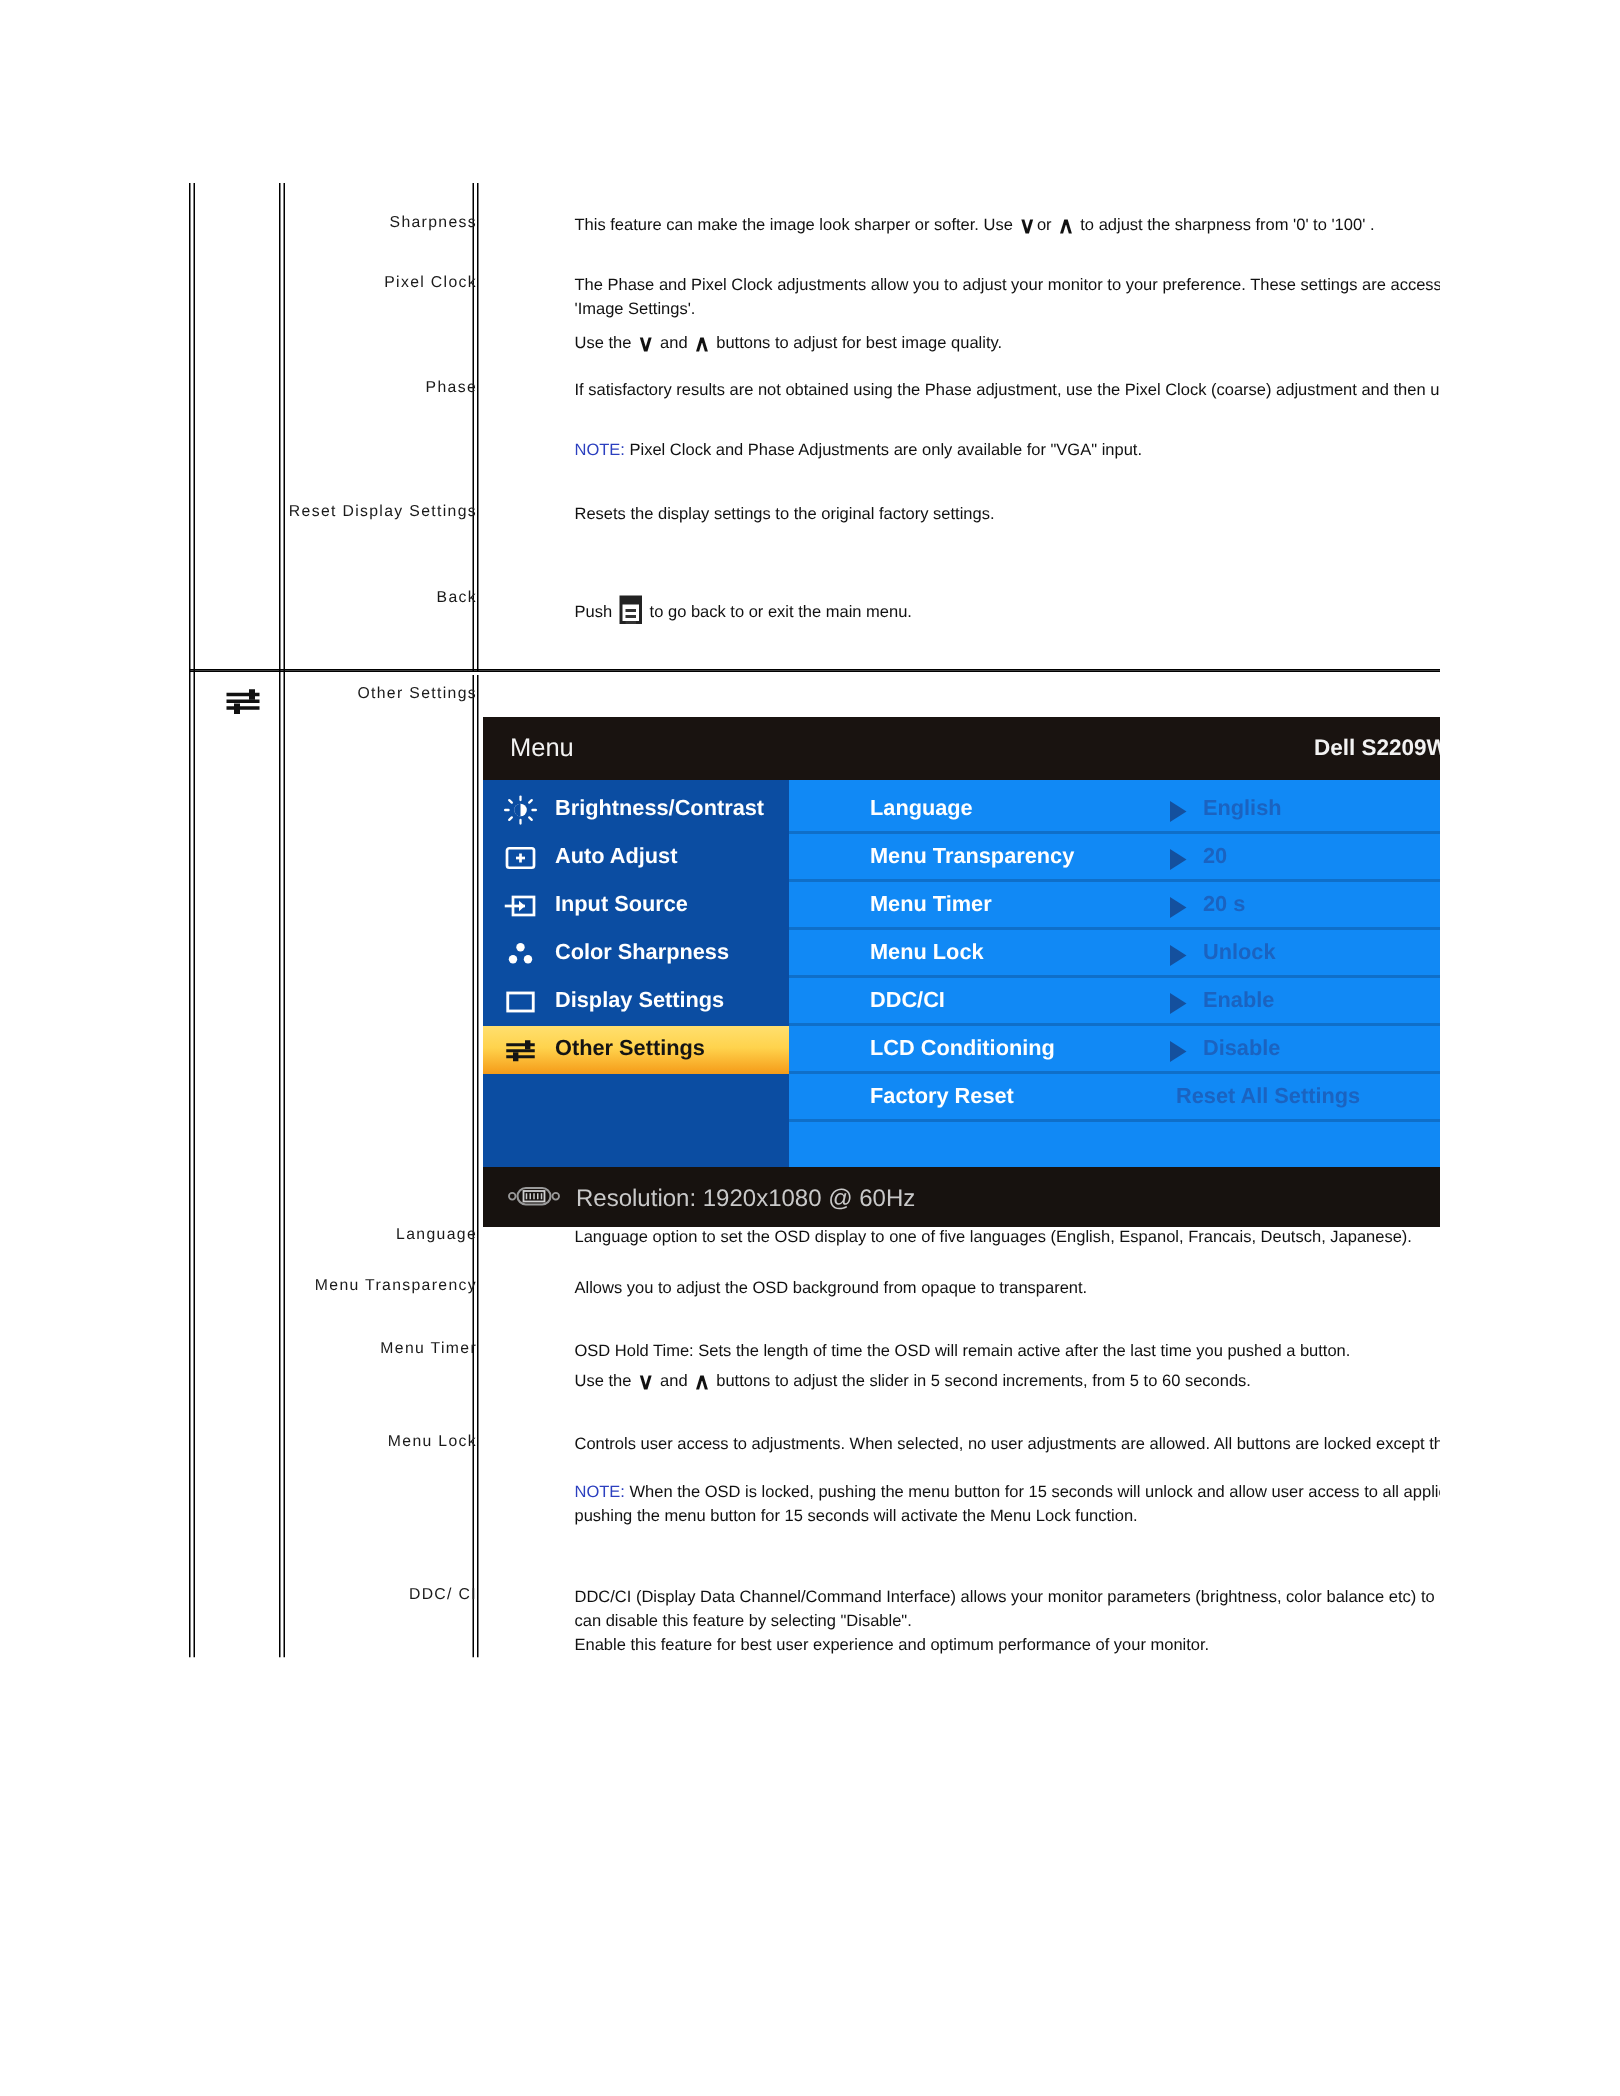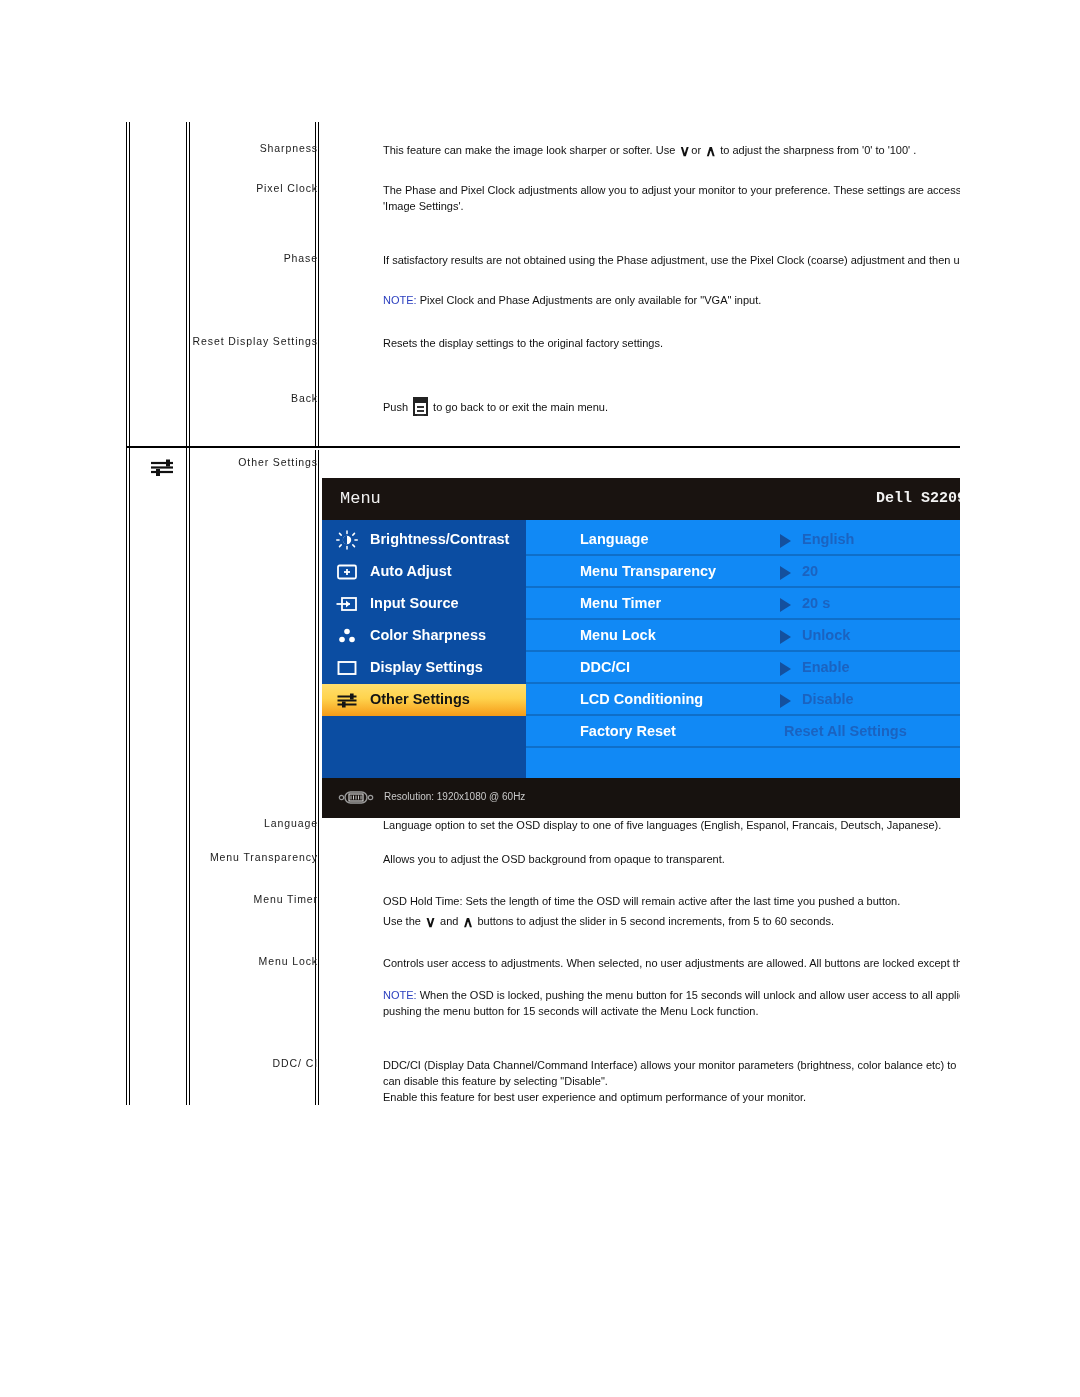--- a/index.html
+++ b/index.html
@@ -145,21 +145,20 @@
     height: 340px;
     background: #17120f;
     overflow: hidden;
     font-family: "Liberation Sans", sans-serif;
   }
   .osd-title {
     position: absolute;
     left: 0; top: 0;
     width: 700px; height: 42px;
     background: #191310;
-    font-family: Liberation Mono, monospace;
   }
   .osd-title .t-left {
     position: absolute;
     left: 18px; top: 11px;
     font-size: 17px;
     color: #f2f2f2;
   }
   .osd-title .t-right {
     position: absolute;
     left: 554px; top: 12px;
@@ -244,21 +243,21 @@
 
   .osd-foot {
     position: absolute;
     left: 0; top: 300px;
     width: 700px; height: 40px;
     background: #17120f;
   }
   .osd-foot .res {
     position: absolute;
     left: 62px; top: 13px;
-    font-size: 10px;
+    font-size: 16px;
     color: #c9c9c9;
     white-space: nowrap;
   }
   .vga-ico {
     position: absolute;
     left: 16px; top: 11px;
     width: 36px; height: 17px;
   }
 </style>
 </head>
@@ -276,20 +275,21 @@
     <div class="row-body">
       <p><span>This feature can make the image look sharper or softer. Use </span><span class="chev">∨</span><span>or</span> <span class="chev">∧</span> <span>to adjust the sharpness from '0' to '100' .</span></p>
     </div>
   </div>
 
   <div class="row" style="top:60px;">
     <div class="row-label">Pixel Clock</div>
     <div class="row-body">
       <p>The Phase and Pixel Clock adjustments allow you to adjust your monitor to your preference. These settings are accessed th</p>
       <p style="margin-top:0">'Image Settings'.</p>
+      <p style="margin-top:7px"><span>Use the </span><span class="chev">∨</span> <span>and</span> <span class="chev">∧</span> <span>buttons to adjust for best image quality.</span></p>
     </div>
   </div>
 
   <div class="row" style="top:130px;">
     <div class="row-label">Phase</div>
     <div class="row-body">
       <p>If satisfactory results are not obtained using the Phase adjustment, use the Pixel Clock (coarse) adjustment and then use P</p>
       <p style="margin-top:24px"><span class="note">NOTE:</span><span> Pixel Clock and Phase Adjustments are only available for "VGA" input.</span></p>
     </div>
   </div>

